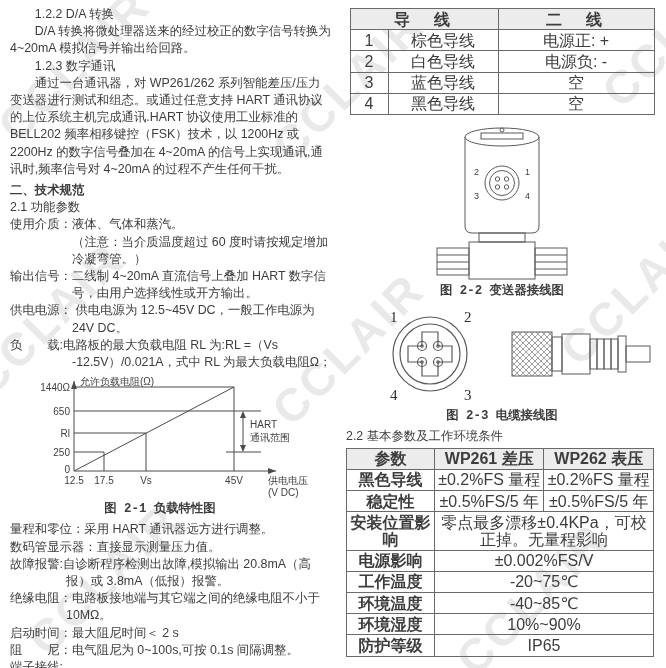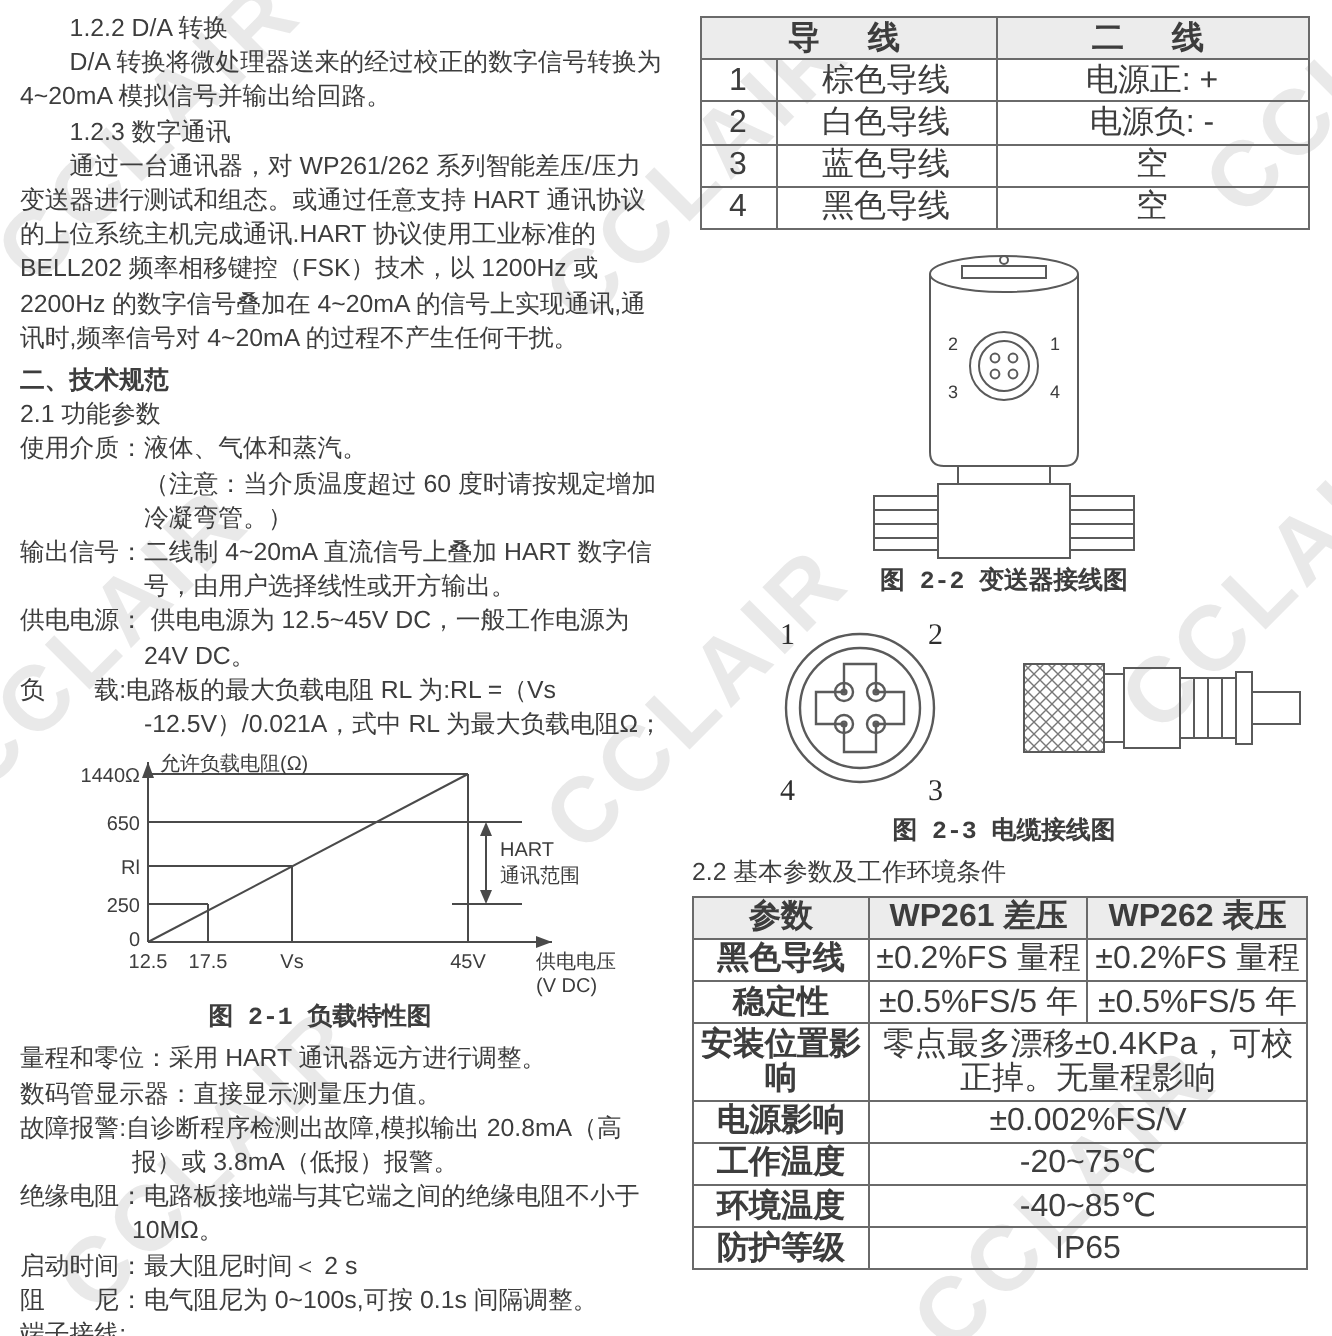--- a/index.html
+++ b/index.html
@@ -263,20 +263,24 @@
         </tr>
         <tr>
           <td class="pname">工作温度</td>
           <td colspan="2">-20~75℃</td>
         </tr>
         <tr>
           <td class="pname">环境温度</td>
           <td colspan="2">-40~85℃</td>
         </tr>
         <tr>
+          <td class="pname">环境湿度</td>
+          <td colspan="2">10%~90%</td>
+        </tr>
+        <tr>
           <td class="pname">防护等级</td>
           <td colspan="2">IP65</td>
         </tr>
       </tbody>
     </table>
 
   </div>
 
 </div>
 

